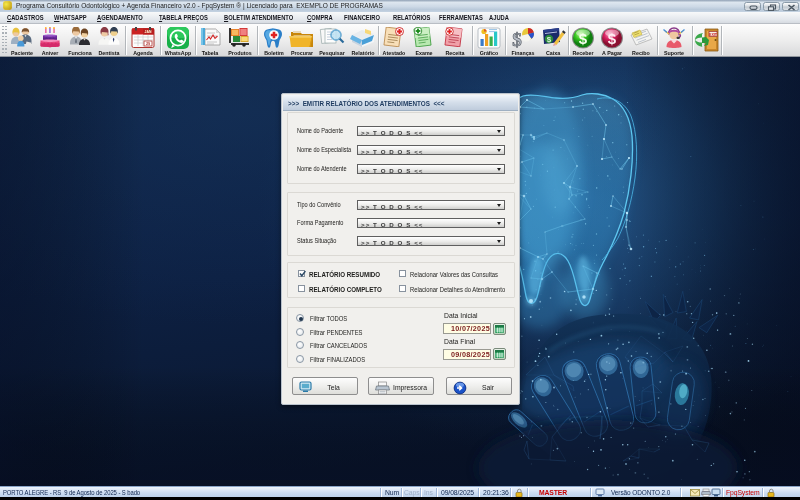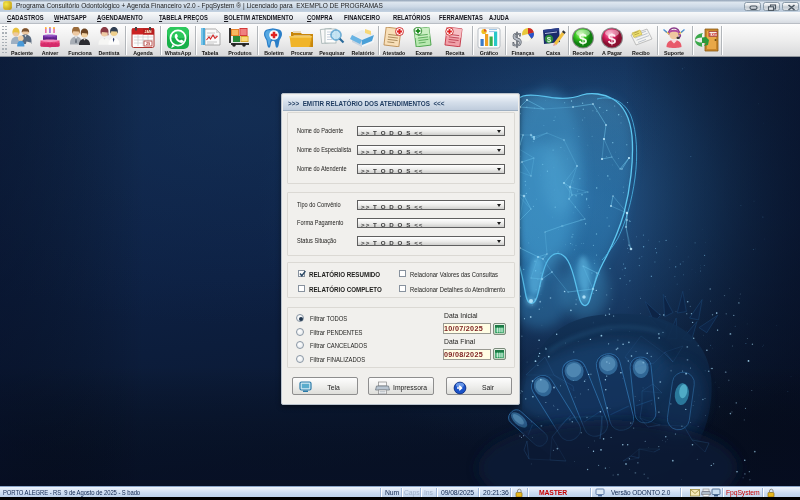--- a/index.html
+++ b/index.html
@@ -1002,21 +1002,21 @@
 .lab{position:absolute;font-size:6.6px;color:#22211f;white-space:nowrap;transform:scaleX(0.85);transform-origin:0 0;}
 .cmb{position:absolute;left:75px;width:148px;height:10px;border:1px solid #5f5f5f;background:linear-gradient(180deg,#ffffff,#ececea 55%,#cfcfcd);}
 .cmb i{position:absolute;left:3px;top:1.5px;font-style:normal;font-size:6.2px;font-weight:bold;color:#3c3c3c;letter-spacing:1.05px;white-space:nowrap;}
 .cmb b{position:absolute;right:3px;top:3.2px;width:0;height:0;border-left:2.6px solid transparent;border-right:2.6px solid transparent;border-top:3.6px solid #1a1a1a;}
 .ckb{position:absolute;width:7px;height:7px;background:#fff;border:1px solid #88929e;}
 .ckb svg{position:absolute;left:-1px;top:-2px;}
 .cklab{position:absolute;font-size:6.6px;color:#1d1d1b;white-space:nowrap;transform:scaleX(0.89);transform-origin:0 0;}
 .rdo{position:absolute;width:8px;height:8px;border-radius:50%;background:radial-gradient(circle at 40% 35%,#fff,#dfe4e8);border:1px solid #8a97a5;}
 .rdo.on:after{content:"";position:absolute;left:2px;top:2px;width:4px;height:4px;border-radius:50%;background:#20364e;}
 .dtlab{position:absolute;font-size:6.8px;color:#22211f;white-space:nowrap;}
-.dtbox{position:absolute;left:161px;width:48px;height:11px;background:#fffde4;border:1px solid #9a9a92;font-size:7.2px;font-weight:bold;color:#7d2020;text-align:left;line-height:10px;letter-spacing:0.3px;}
+.dtbox{position:absolute;left:161px;width:48px;height:11px;background:#fffde4;border:1px solid #9a9a92;font-size:7.2px;font-weight:bold;color:#7d2020;text-align:right;line-height:10px;letter-spacing:0.3px;}
 .calbtn{position:absolute;left:211px;width:13px;height:12px;border:1px solid #7a8a7a;border-radius:2px;background:linear-gradient(180deg,#e8f2e8,#bcd4bc);}
 .btn{position:absolute;top:283px;width:66px;height:18px;border:1px solid #8e8e8e;border-radius:2px;background:linear-gradient(180deg,#fdfdfd,#efefed 50%,#dededa);}
 .btn span{position:absolute;left:20px;right:2px;text-align:center;top:5.5px;font-size:6.8px;color:#1c1c1c;}
 .btn svg{position:absolute;left:6px;top:2.5px;}
 </style>
 <div class="abs" id="dlg">
  <div id="dlgtb">
         <span>&gt;&gt;&gt;&nbsp;&nbsp;EMITIR RELATÓRIO DOS ATENDIMENTOS&nbsp;&nbsp;&lt;&lt;&lt;</span>
       </div>
  <div class="gp" style="top:18px;height:72px;"></div>

